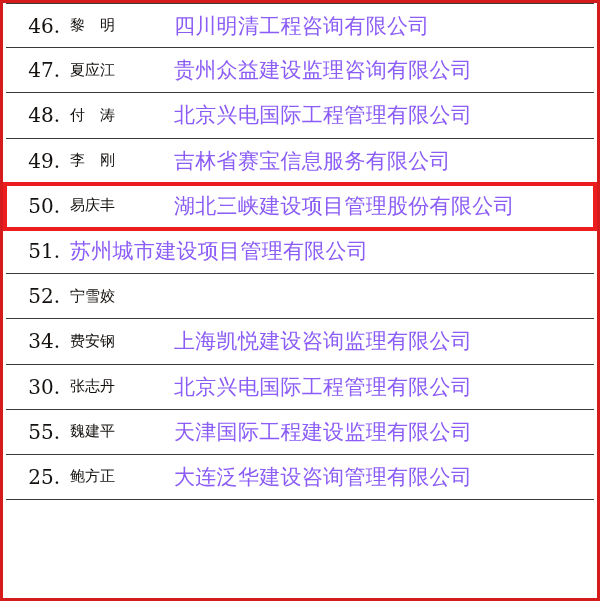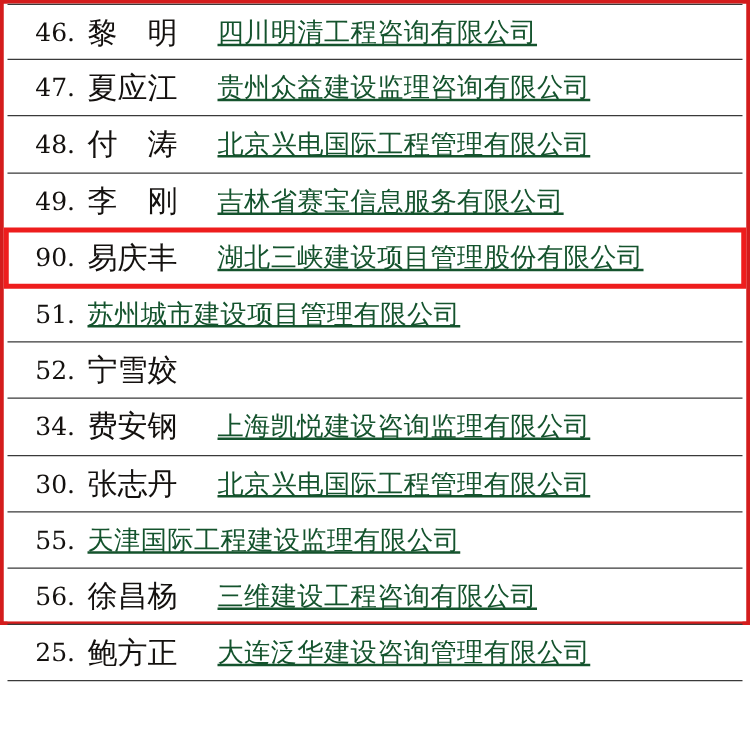--- a/index.html
+++ b/index.html
@@ -9,21 +9,21 @@
   body {
     width: 600px;
     height: 601px;
     background: #ffffff;
     font-family: "DejaVu Sans", "Liberation Sans", sans-serif;
     overflow: hidden;
   }
   #page {
     position: relative;
     width: 600px;
-    height: 500px;
+    height: 601px;
     background: #ffffff;
     box-sizing: border-box;
     border-left: 3px solid #d41c1c;
     border-right: 3px solid #d41c1c;
     border-top: 3px solid #d41c1c;
     border-bottom: 3px solid #d41c1c;
   }
   
   #sheet {
     position: absolute;
@@ -57,36 +57,35 @@
     padding-right: 10px;
     box-sizing: border-box;
     font-size: 20px;
     color: #14110f;
     font-family: "DejaVu Serif", "Liberation Serif", serif;
     letter-spacing: 0px;
   }
   .name {
     width: 104px;
     min-width: 104px;
-    font-size: 24px;
+    font-size: 15px;
     color: #14110f;
     font-family: "DejaVu Sans", "Liberation Sans", sans-serif;
     display: flex;
     justify-content: space-between;
     padding-right: 8px;
     box-sizing: border-box;
   }
   .company {
     flex: 1;
     font-size: 21px;
-    color: #14532d;
+    color: #8b5cf6;
     font-family: "DejaVu Sans", "Liberation Sans", sans-serif;
     white-space: nowrap;
     letter-spacing: 0.3px;
-    text-decoration: underline;
   }
   .highlight-box {
     position: absolute;
     box-sizing: border-box;
     border: 4px solid #ee1d1d;
     pointer-events: none;
     z-index: 5;
   }
 </style>
 </head>
@@ -109,21 +108,21 @@
           <div class="num">48.</div>
           <div class="name">付　涛</div>
           <div class="company">北京兴电国际工程管理有限公司</div>
         </div>
         <div class="row">
           <div class="num">49.</div>
           <div class="name">李　刚</div>
           <div class="company">吉林省赛宝信息服务有限公司</div>
         </div>
         <div class="row">
-          <div class="num">90.</div>
+          <div class="num">50.</div>
           <div class="name">易庆丰</div>
           <div class="company">湖北三峡建设项目管理股份有限公司</div>
         </div>
         <div class="row">
           <div class="num">51.</div>
           <div class="company">苏州城市建设项目管理有限公司</div>
         </div>
         <div class="row">
           <div class="num">52.</div>
           <div class="name">宁雪姣</div>
@@ -133,26 +132,22 @@
           <div class="name">费安钢</div>
           <div class="company">上海凯悦建设咨询监理有限公司</div>
         </div>
         <div class="row">
           <div class="num">30.</div>
           <div class="name">张志丹</div>
           <div class="company">北京兴电国际工程管理有限公司</div>
         </div>
         <div class="row">
           <div class="num">55.</div>
+          <div class="name">魏建平</div>
           <div class="company">天津国际工程建设监理有限公司</div>
-        </div>
-        <div class="row">
-          <div class="num">56.</div>
-          <div class="name">徐昌杨</div>
-          <div class="company">三维建设工程咨询有限公司</div>
         </div>
         <div class="row">
           <div class="num">25.</div>
           <div class="name">鲍方正</div>
           <div class="company">大连泛华建设咨询管理有限公司</div>
         </div>
       </div>
     <div class="highlight-box" id="highlight" style="left: -3px; width: 594px; top: 179px; height: 49px; border-color: rgb(238, 29, 29);"></div>
   </div>
 </div>

